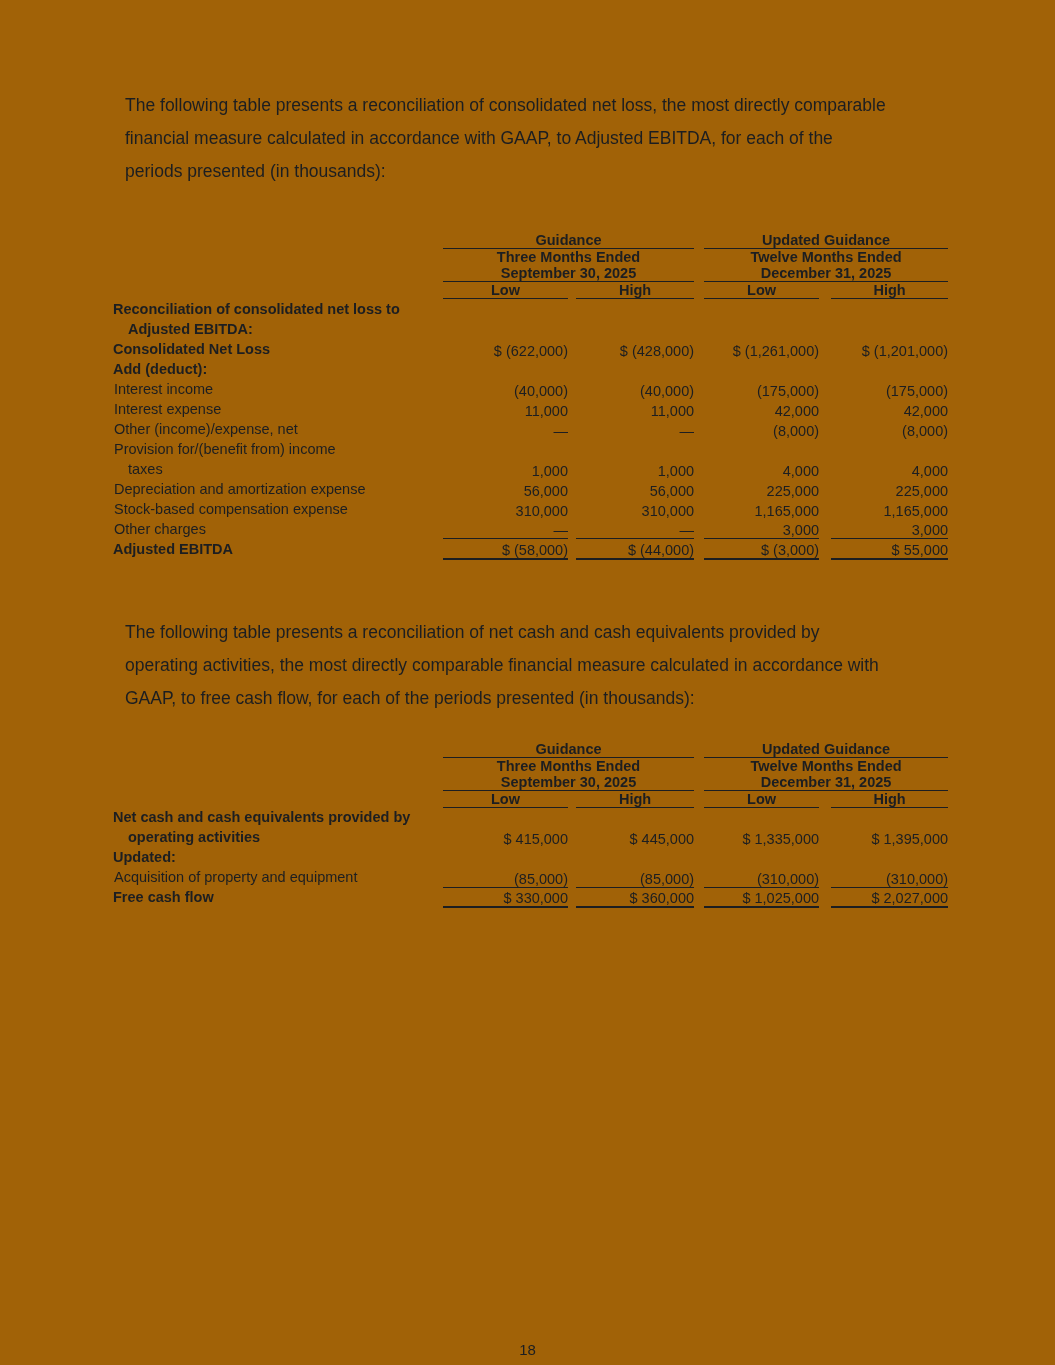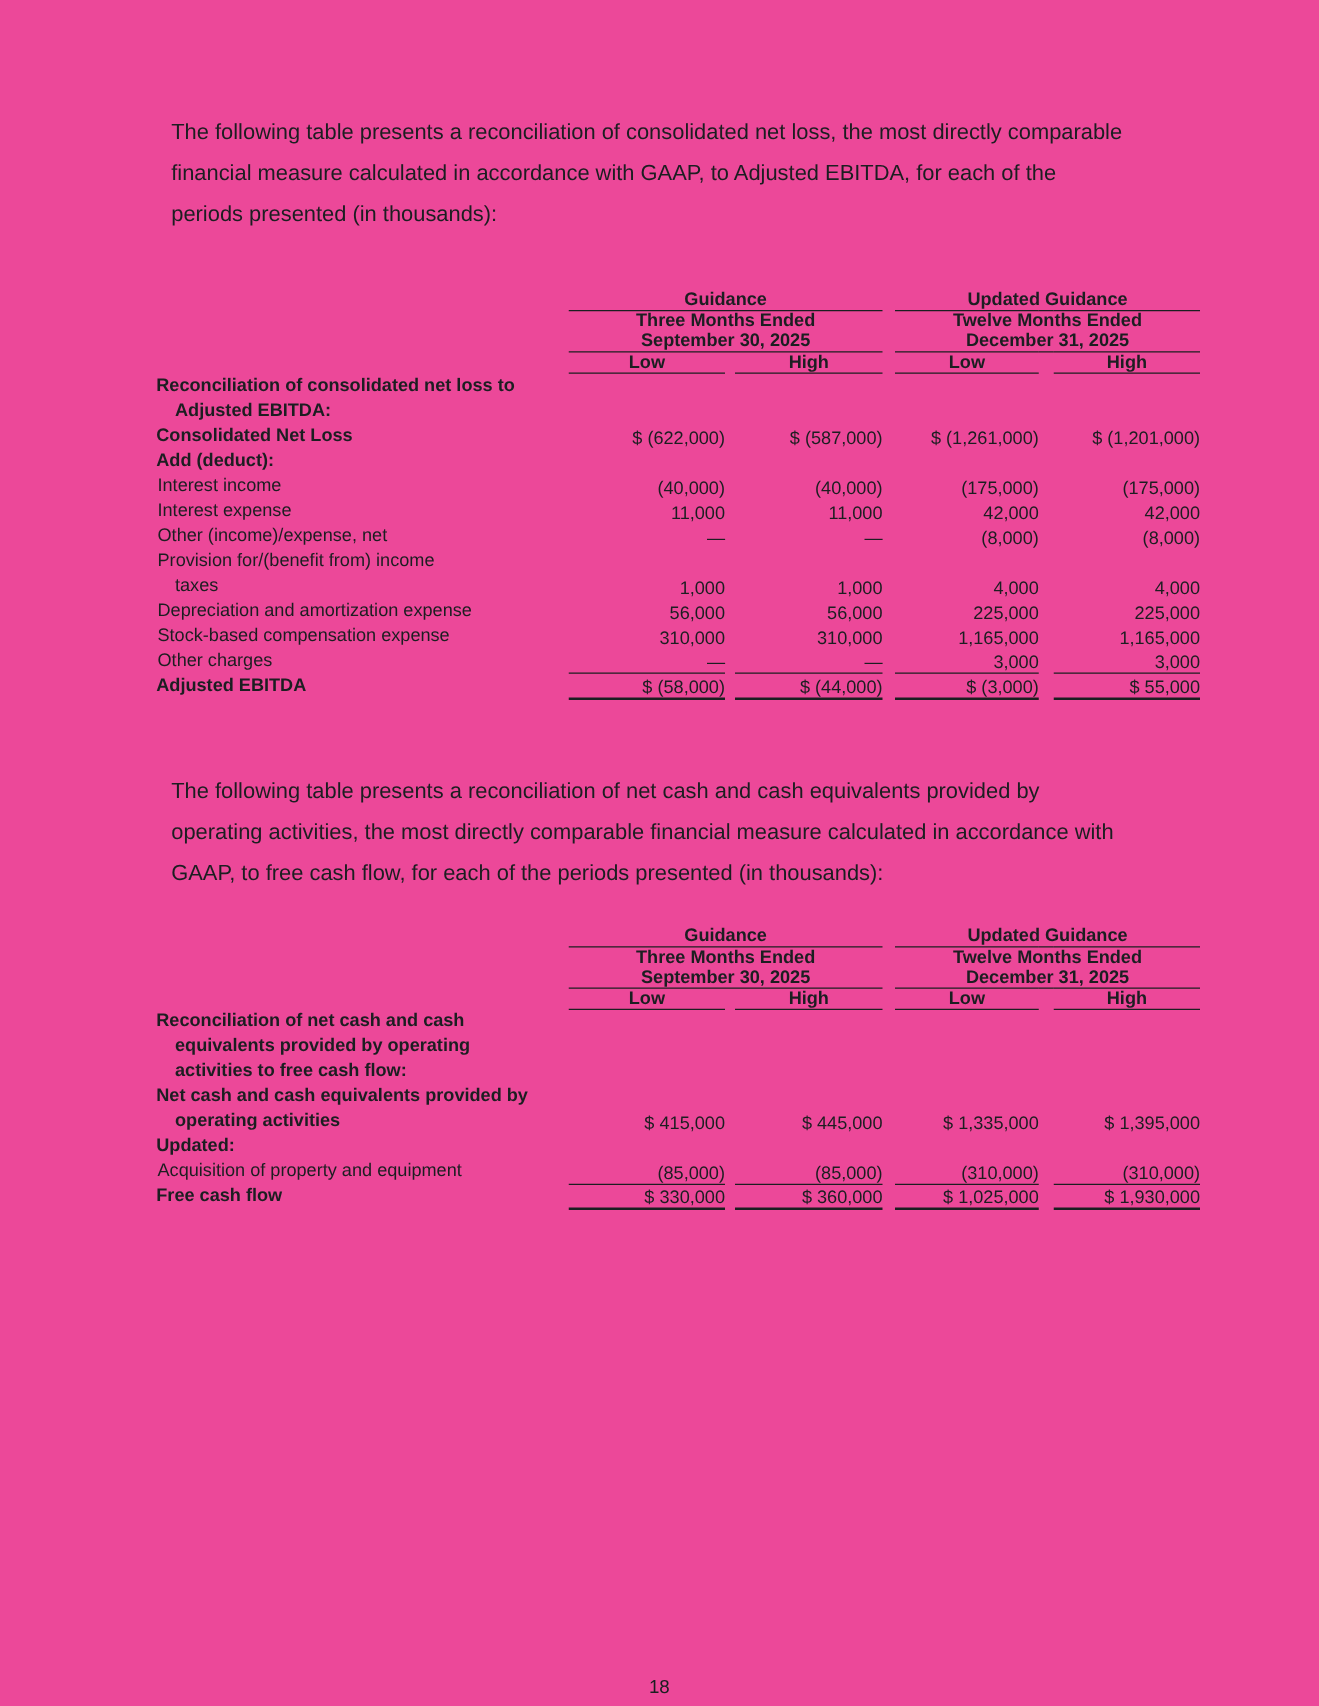--- a/index.html
+++ b/index.html
@@ -1,26 +1,25 @@
 <!DOCTYPE html>
 <html><head>
 <meta charset="utf-8">
 <style>
   html, body { margin: 0; padding: 0; background: #ffffff; }
   .page {
     position: relative;
     width: 1055px;
     height: 1365px;
-    background: #ec4899;
+    background: #a16207;
     overflow: hidden;
     color: #1c1e21;
     font-family: "Liberation Sans", "DejaVu Sans", sans-serif;
     box-sizing: border-box;
     padding-top: 89px;
-    padding-left: 12px;
   }
   .para {
     white-space: pre-line;
     font-size: 17.5px;
     line-height: 33px;
     margin: 0 0 0 125px;
     width: 845px;
   }
   .para.second { margin-top: 56px; }
 
@@ -128,21 +127,21 @@
           <td class="val"></td>
           <td></td>
           <td class="val"></td>
           <td></td>
           <td class="val"></td>
         </tr>
         <tr>
           <td class="lbl ind0">Consolidated Net Loss</td>
           <td class="val">$ (622,000)</td>
           <td></td>
-          <td class="val">$ (587,000)</td>
+          <td class="val">$ (428,000)</td>
           <td></td>
           <td class="val">$ (1,261,000)</td>
           <td></td>
           <td class="val">$ (1,201,000)</td>
         </tr>
         <tr>
           <td class="lbl ind0">Add (deduct):</td>
           <td class="val"></td>
           <td></td>
           <td class="val"></td>
@@ -273,32 +272,20 @@
           <td></td>
           <td class="colhead line">Low</td>
           <td></td>
           <td class="colhead line">High</td>
           <td></td>
           <td class="colhead line">Low</td>
           <td></td>
           <td class="colhead line">High</td>
         </tr>
         <tr>
-          <td class="lbl ind0 sec">Reconciliation of net cash and cash
-equivalents provided by operating
-activities to free cash flow:</td>
-          <td class="val"></td>
-          <td></td>
-          <td class="val"></td>
-          <td></td>
-          <td class="val"></td>
-          <td></td>
-          <td class="val"></td>
-        </tr>
-        <tr>
           <td class="lbl ind0">Net cash and cash equivalents provided by
 operating activities</td>
           <td class="val">$ 415,000</td>
           <td></td>
           <td class="val">$ 445,000</td>
           <td></td>
           <td class="val">$ 1,335,000</td>
           <td></td>
           <td class="val">$ 1,395,000</td>
         </tr>
@@ -323,19 +310,19 @@
           <td class="val rule">(310,000)</td>
         </tr>
         <tr>
           <td class="lbl ind0">Free cash flow</td>
           <td class="val total">$ 330,000</td>
           <td></td>
           <td class="val total">$ 360,000</td>
           <td></td>
           <td class="val total">$ 1,025,000</td>
           <td></td>
-          <td class="val total">$ 1,930,000</td>
+          <td class="val total">$ 2,027,000</td>
         </tr>
       </tbody>
     </table>
 
   <div class="page-number">18</div>
 </div>
 
 </body></html>

